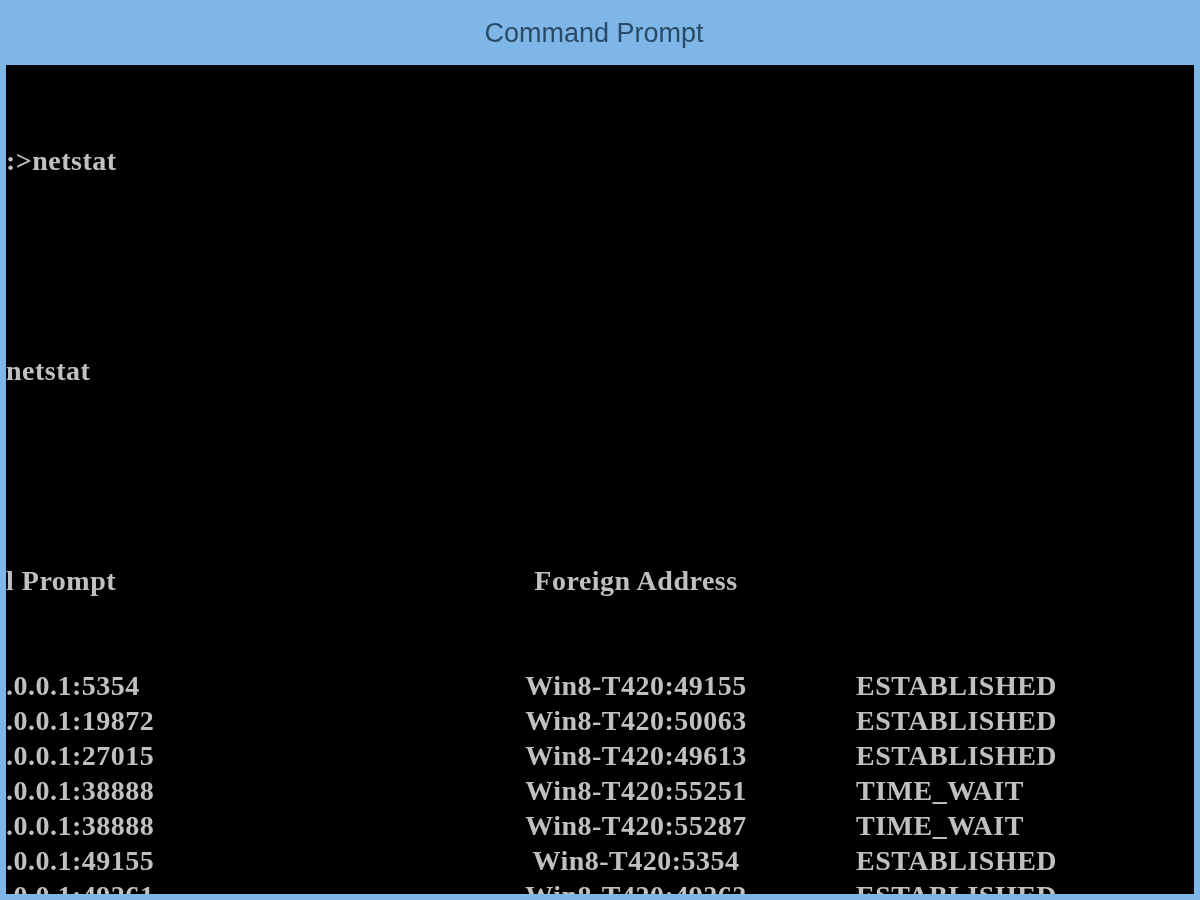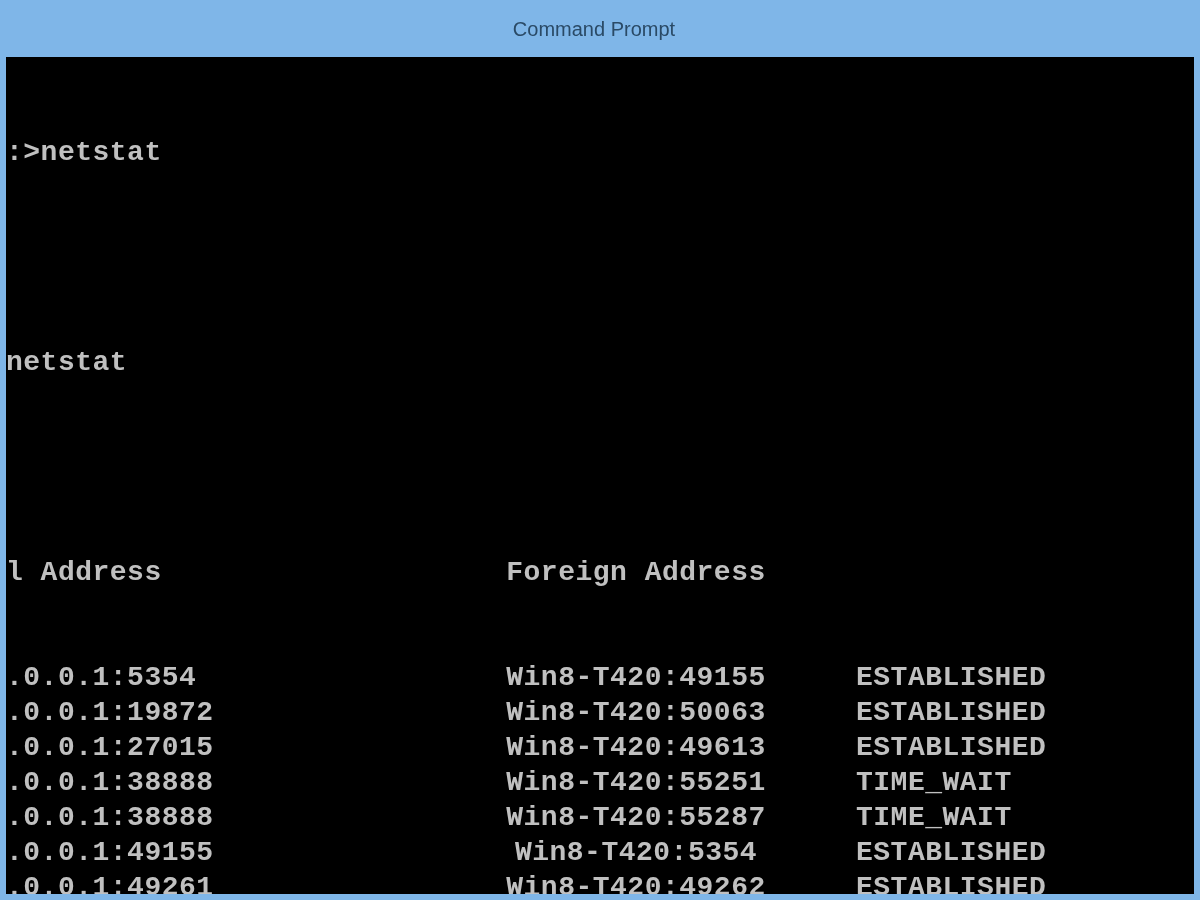--- a/index.html
+++ b/index.html
@@ -12,29 +12,29 @@
     }
     .window {
       width: 100%;
       height: 100%;
       display: flex;
       flex-direction: column;
     }
     .title-bar {
       background: #7fb6e8;
       color: #2a4a66;
-      font-size: 20px;
+      font-size: 27px;
       text-align: center;
       padding: 18px 12px 16px 0;
       font-weight: 400;
     }
     .terminal {
       background: #000;
       color: #c0c0c0;
-      font-family: Liberation Mono, monospace;
+      font-family: Liberation Serif, serif;
       font-size: 28px;
       font-weight: bold;
       padding: 8px 0 8px 0;
       flex: 1;
       overflow: hidden;
       white-space: pre;
       line-height: 1.25;
       letter-spacing: 0.5px;
       margin: 0 6px 6px 6px;
     }
@@ -55,18 +55,18 @@
 <div class="window">
   <div class="title-bar">
     <span>Command Prompt</span>
   </div>
   <div class="terminal">
     <span class="prompt-line">:&gt;netstat</span>
     <span class="blank-line"></span>
     <span class="section-line">netstat</span>
     <span class="blank-line"></span>
     <div class="header-row">
-      <span class="col-local">l Address</span>
+      <span class="col-local">l Prompt</span>
       <span class="col-foreign">Foreign Address</span>
     </div>
     <div id="rows-container"><div class="data-row"><span class="col-local">.0.0.1:5354</span><span class="col-foreign">Win8-T420:49155</span><span class="col-state">ESTABLISHED</span></div><div class="data-row"><span class="col-local">.0.0.1:19872</span><span class="col-foreign">Win8-T420:50063</span><span class="col-state">ESTABLISHED</span></div><div class="data-row"><span class="col-local">.0.0.1:27015</span><span class="col-foreign">Win8-T420:49613</span><span class="col-state">ESTABLISHED</span></div><div class="data-row"><span class="col-local">.0.0.1:38888</span><span class="col-foreign">Win8-T420:55251</span><span class="col-state">TIME_WAIT</span></div><div class="data-row"><span class="col-local">.0.0.1:38888</span><span class="col-foreign">Win8-T420:55287</span><span class="col-state">TIME_WAIT</span></div><div class="data-row"><span class="col-local">.0.0.1:49155</span><span class="col-foreign">Win8-T420:5354</span><span class="col-state">ESTABLISHED</span></div><div class="data-row"><span class="col-local">.0.0.1:49261</span><span class="col-foreign">Win8-T420:49262</span><span class="col-state">ESTABLISHED</span></div></div>
   </div>
 </div>
 
 </body></html>

